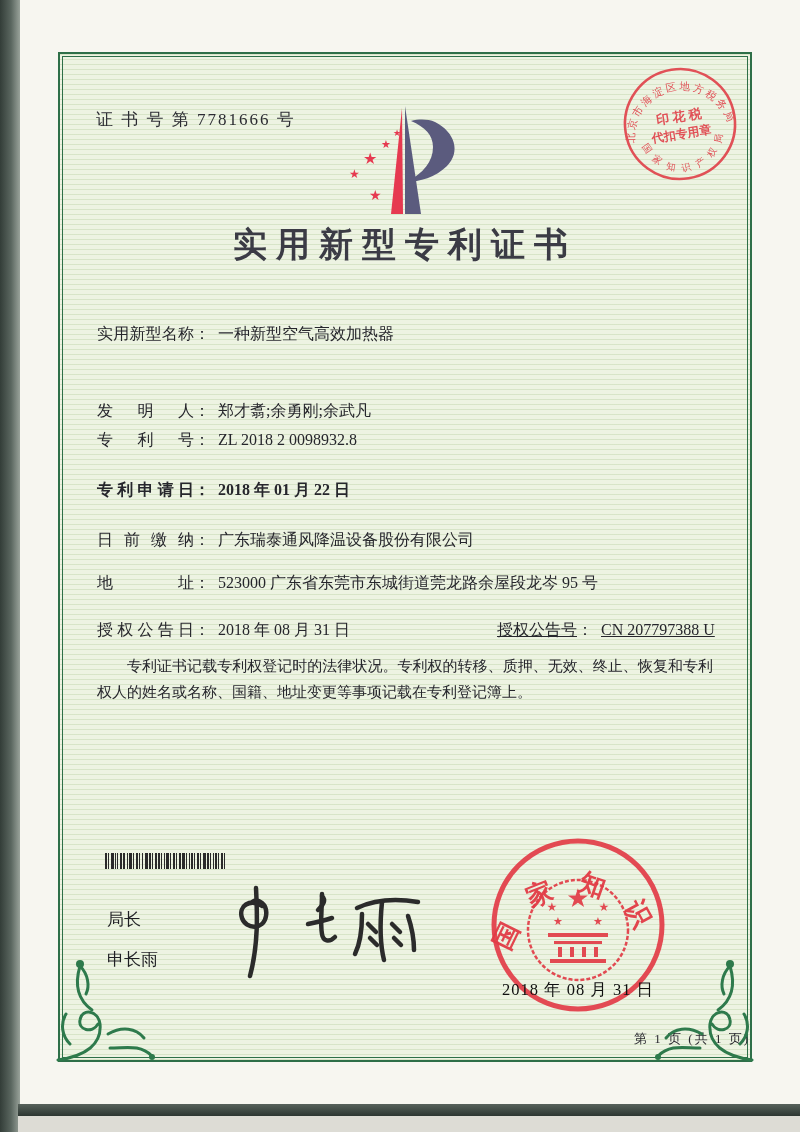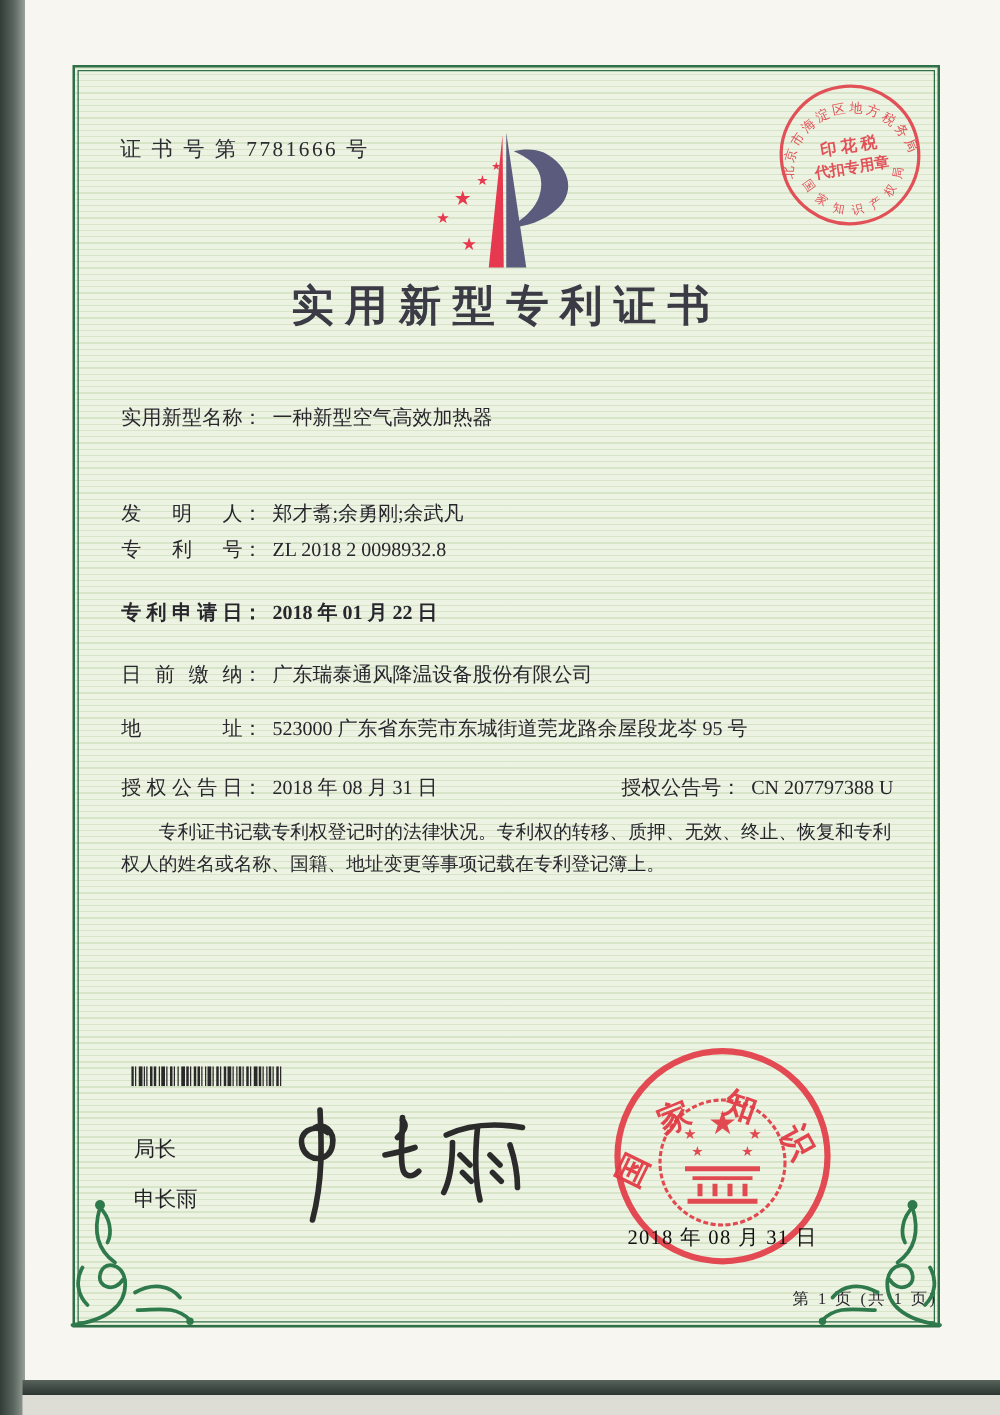--- a/index.html
+++ b/index.html
@@ -18,21 +18,21 @@
   .cert-no{left:36px;top:54px;font-size:17px;letter-spacing:2px;color:#2c2c33;}
   .logo{left:277px;top:46px;width:130px;height:120px;}
   .title{left:0;top:168px;width:100%;text-align:center;font-size:34px;font-weight:bold;
          letter-spacing:9px;color:#3b3b45;}
   .tax-stamp{left:560px;top:10px;width:120px;height:120px;transform:rotate(-9deg);opacity:.92;}
   
   .frow{left:37px;white-space:nowrap;font-size:16px;}
   .flabel{display:inline-block;width:97px;text-align:justify;text-align-last:justify;}
   .fcolon{display:inline-block;margin-right:8px;}
   .r1{top:270px;} .r2{top:324px;margin-top:23px;} .r3{top:376px;} .r4{top:426px;font-weight:bold;} .r5{top:476px;} .r6{top:519px;} .r7{top:566px;}
-  .grant-col{left:400px;top:0;position:absolute;white-space:nowrap;}
+  .grant-col{left:400px;top:0;position:absolute;white-space:nowrap;text-decoration:underline;}
   .paras{left:37px;top:600px;width:616px;font-size:15px;line-height:25.6px;text-align:justify;}
   .paras p{margin:0;text-indent:2em;}
   .barcode{left:45px;top:799px;width:212px;height:16px;}
   .official{left:47px;top:846px;font-family:"Liberation Sans","DejaVu Sans",sans-serif;
             font-size:17px;color:#1f1f24;line-height:40px;}
   .sig{left:162px;top:826px;width:215px;height:110px;}
   .seal{left:428px;top:781px;width:180px;height:180px;}
   .seal-date{left:425px;top:925px;width:186px;text-align:center;font-size:16.5px;color:#101010;letter-spacing:1px;}
   .footer{left:0;top:976px;width:100%;text-align:right;font-size:13px;color:#2a2a30;letter-spacing:2px;}
   .flourish{width:105px;height:112px;}

